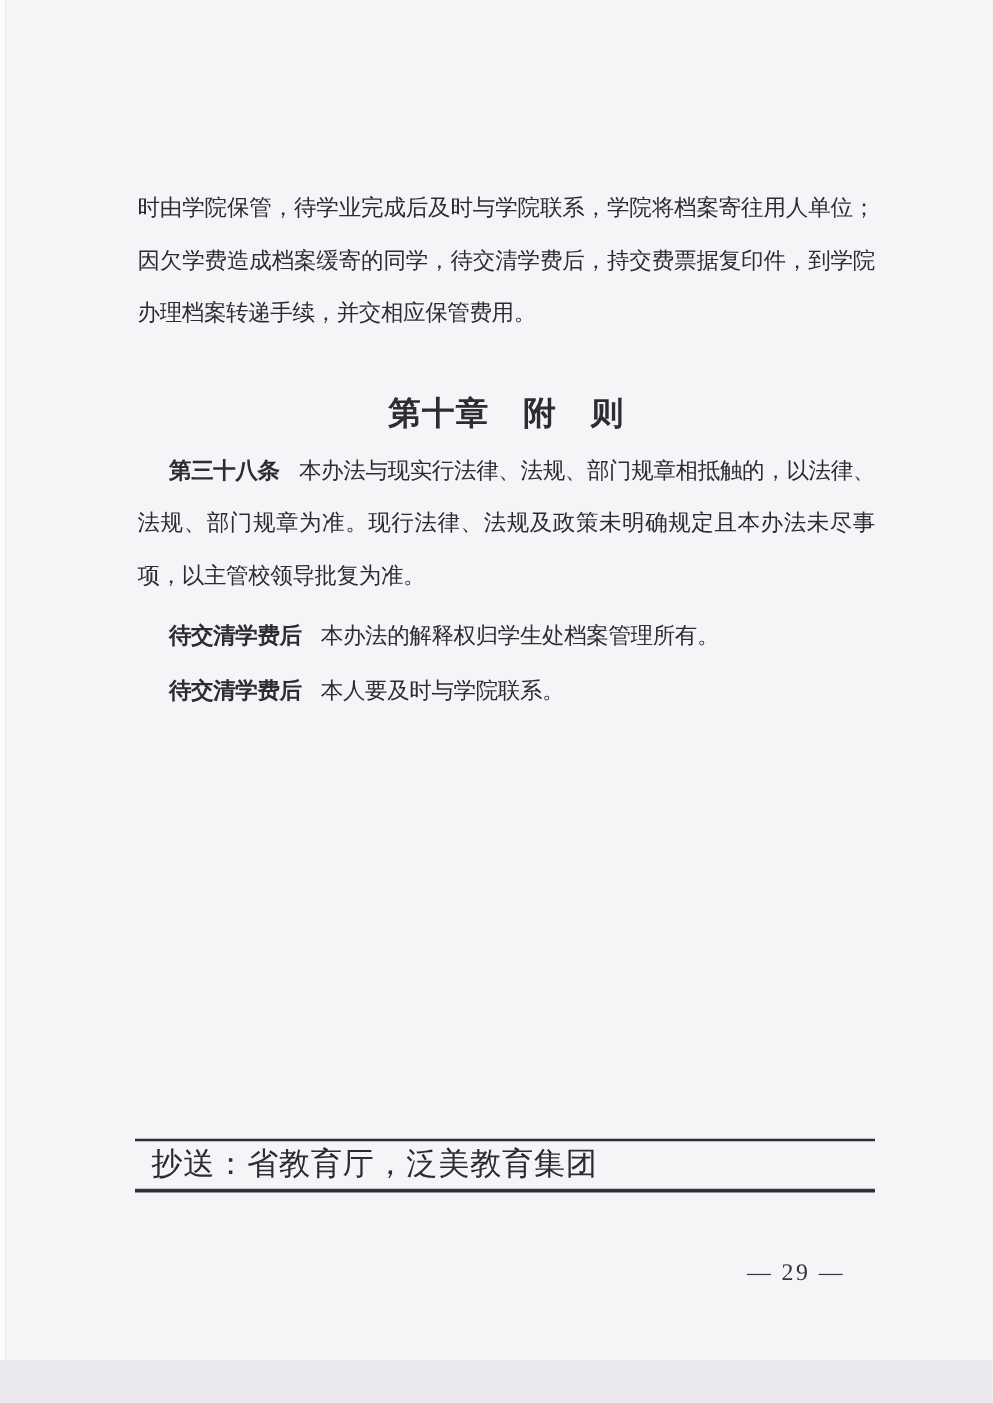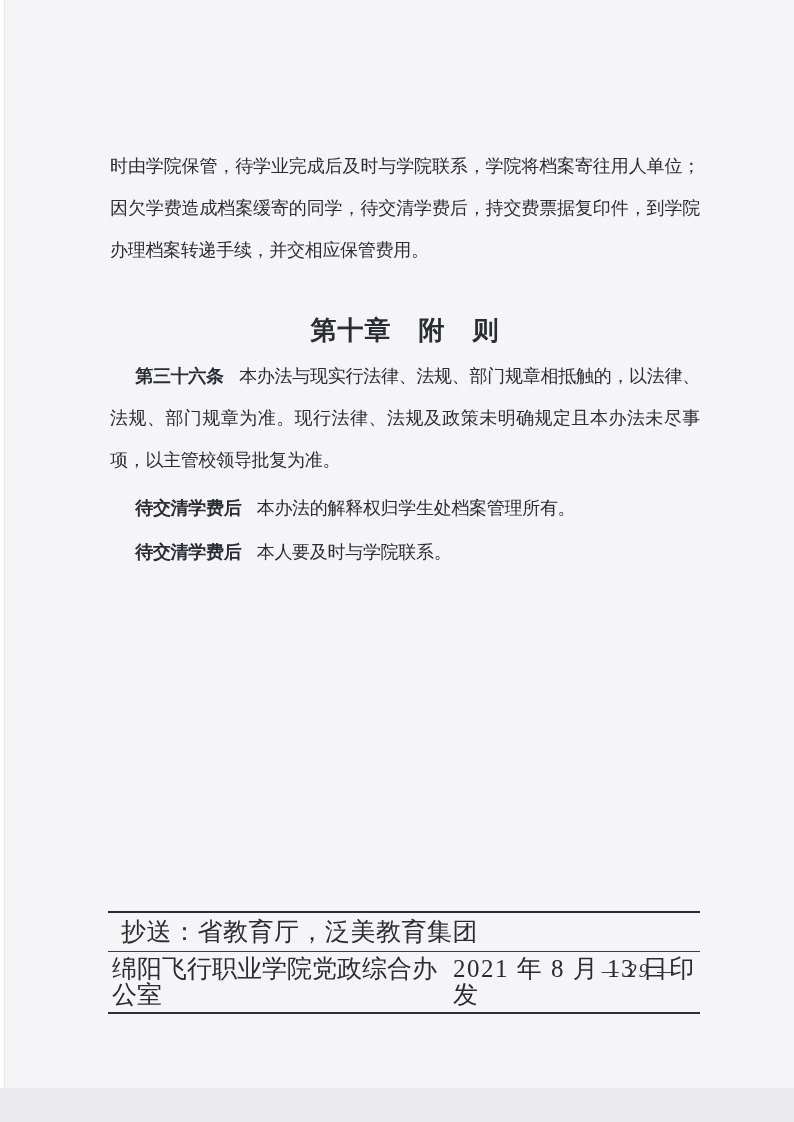--- a/index.html
+++ b/index.html
@@ -60,50 +60,45 @@
   .footer-row-issuer {
     display: flex;
     justify-content: space-between;
     align-items: baseline;
     padding: 4px 2px 4px 4px;
     line-height: 26px;
   }
   .print-date { letter-spacing: 1.5px; }
   .page-number {
     position: absolute;
-    top: 960px; right: 118px;
+    top: 1008px; right: 118px;
     font-size: 19px;
     letter-spacing: 2px;
     color: #33333b;
-    font-style: italic;
   }
 </style>
 </head>
 <body>
 
 <div class="page">
   <div class="scan-edge"></div>
 
   <div class="content">
     <p>时由学院保管，待学业完成后及时与学院联系，学院将档案寄往用人单位；因欠学费造成档案缓寄的同学，待交清学费后，持交费票据复印件，到学院办理档案转递手续，并交相应保管费用。</p>
 
     <p class="chapter-heading">第十章　附　则</p>
 
-    <p class="article article-36"><b class="lead">第三十六条</b><span>本办法与现实行法律、法规、部门规章相抵触的，以法律、法规、部门规章为准。现行法律、法规及政策未明确规定且本办法未尽事项，以主管校领导批复为准。</span></p>
+    <p class="article article-36"><b class="lead">第三十八条</b><span>本办法与现实行法律、法规、部门规章相抵触的，以法律、法规、部门规章为准。现行法律、法规及政策未明确规定且本办法未尽事项，以主管校领导批复为准。</span></p>
 
     <p class="article article-37"><b class="lead">待交清学费后</b><span>本办法的解释权归学生处档案管理所有。</span></p>
 
     <p class="article article-38"><b class="lead">待交清学费后</b><span>本人要及时与学院联系。</span></p>
   </div>
 
   <div class="footer">
     <div class="rule-thick"></div>
     <div class="footer-row-cc">抄送：省教育厅，泛美教育集团</div>
     <div class="rule-thin"></div>
-    <div class="footer-row-issuer">
-      <span>绵阳飞行职业学院党政综合办公室</span>
-      <span class="print-date">2021 年 8 月 13 日印发</span>
-    </div>
     <div class="rule-thick"></div>
   </div>
 
   <div class="page-number">— 29 —</div>
 </div>
 
 </body></html>

